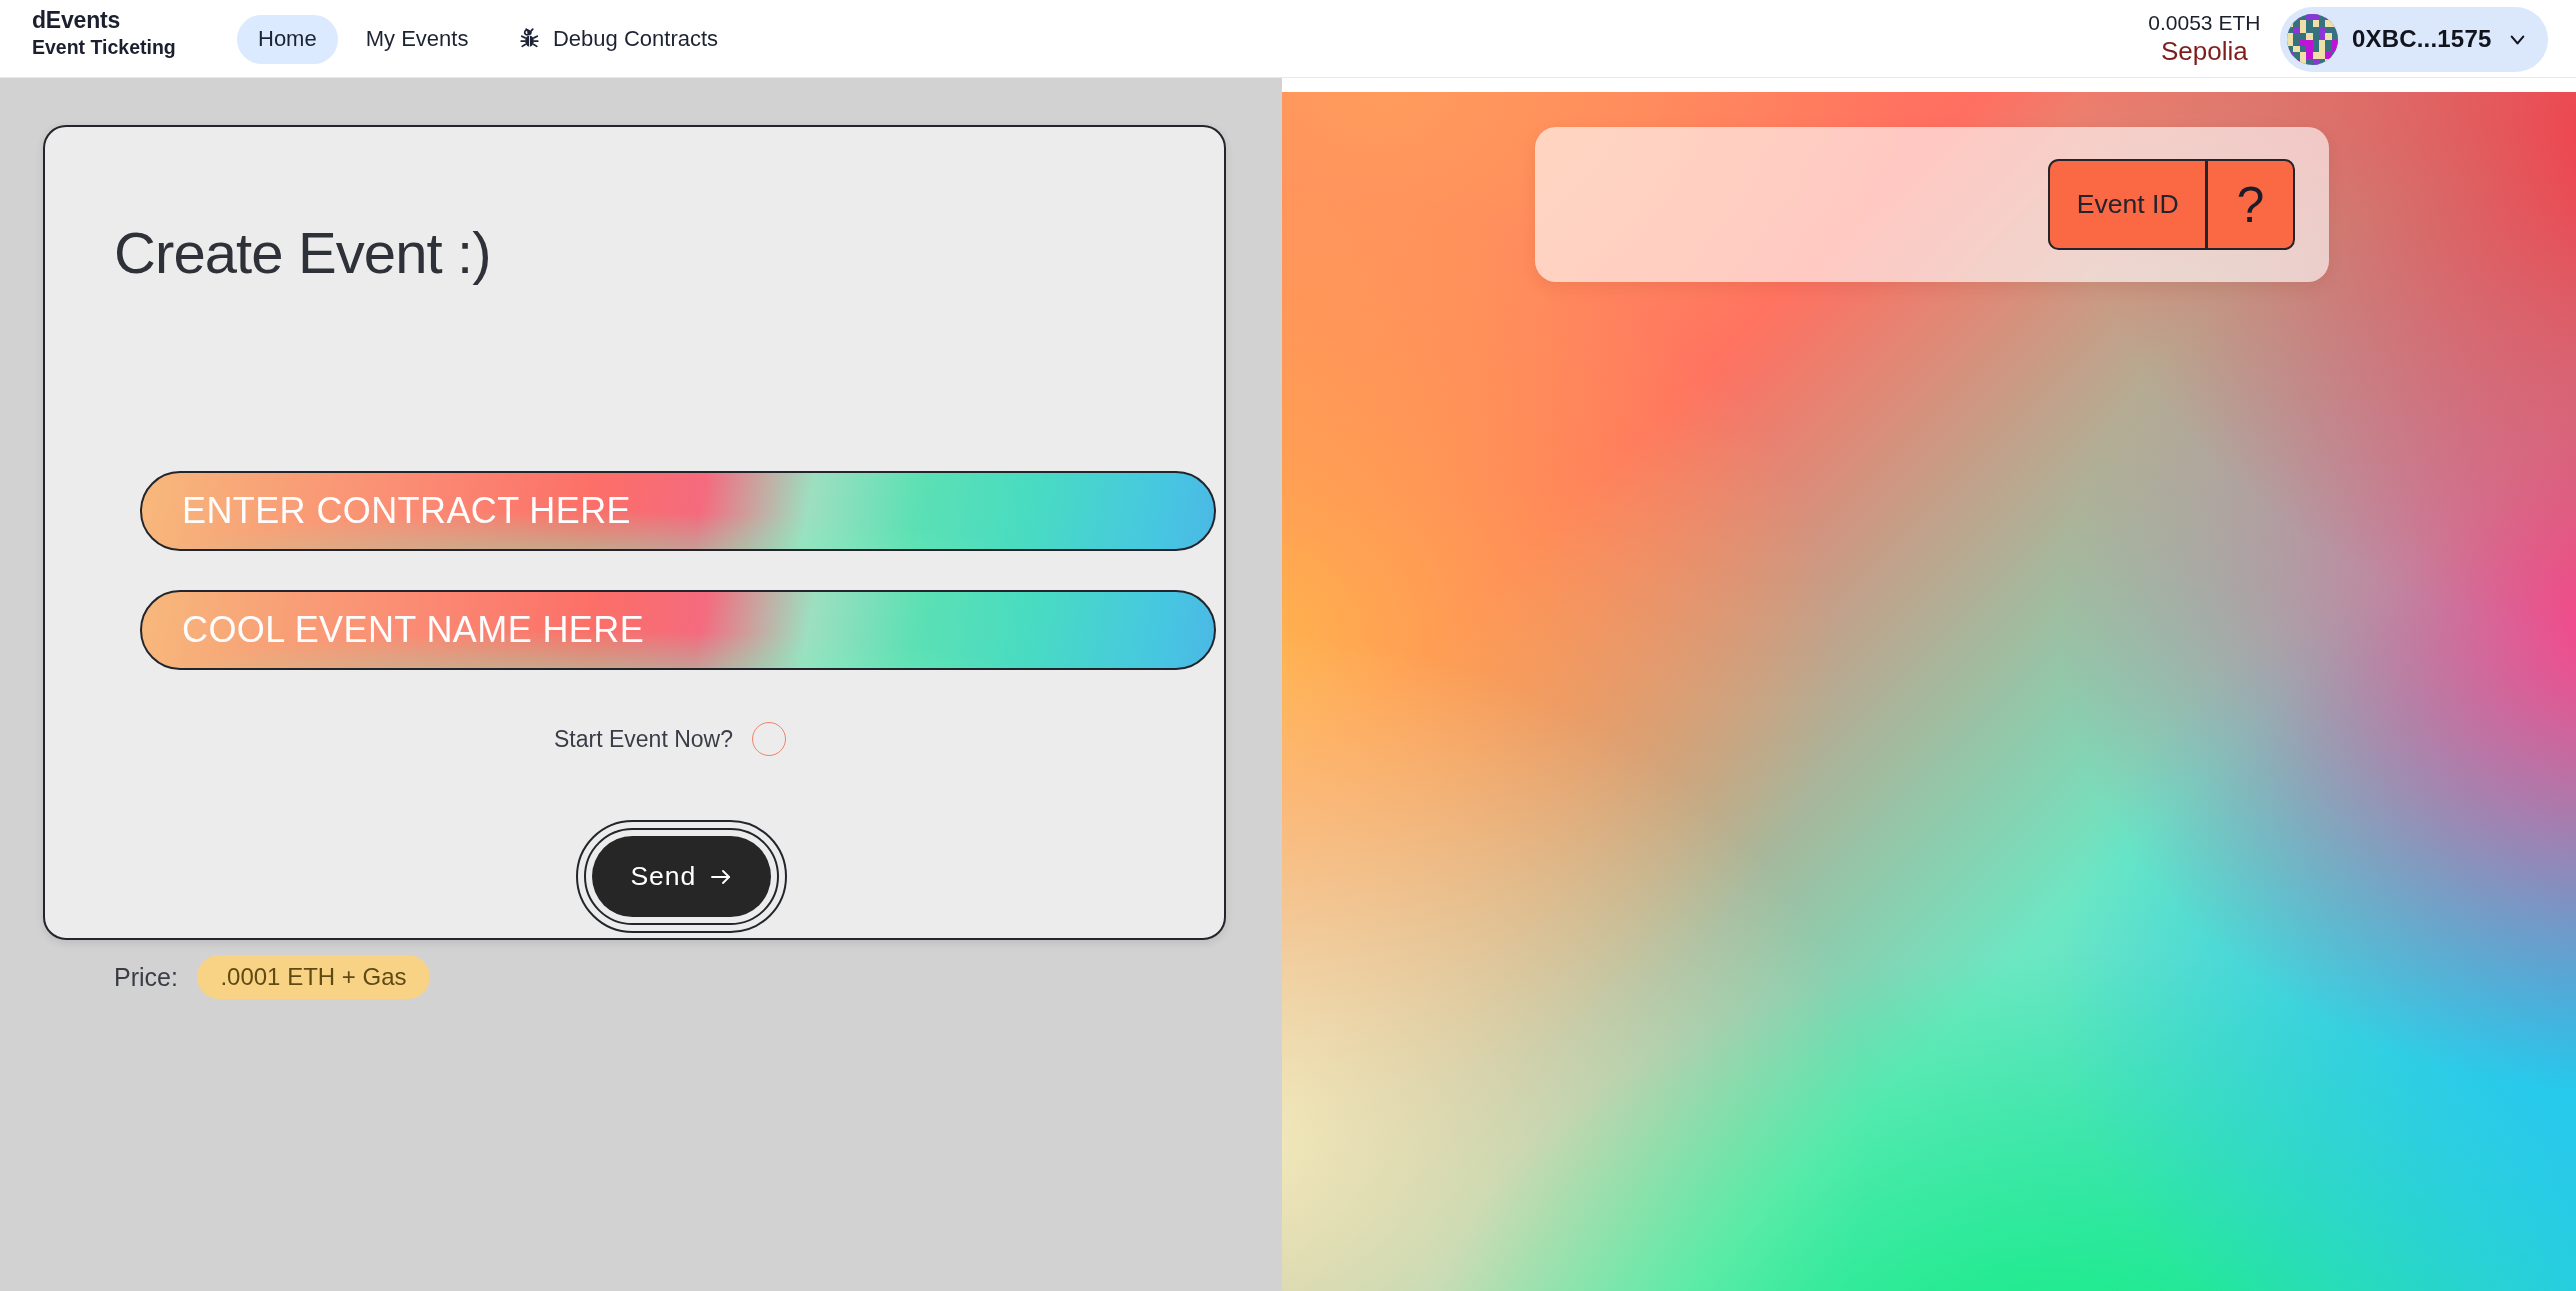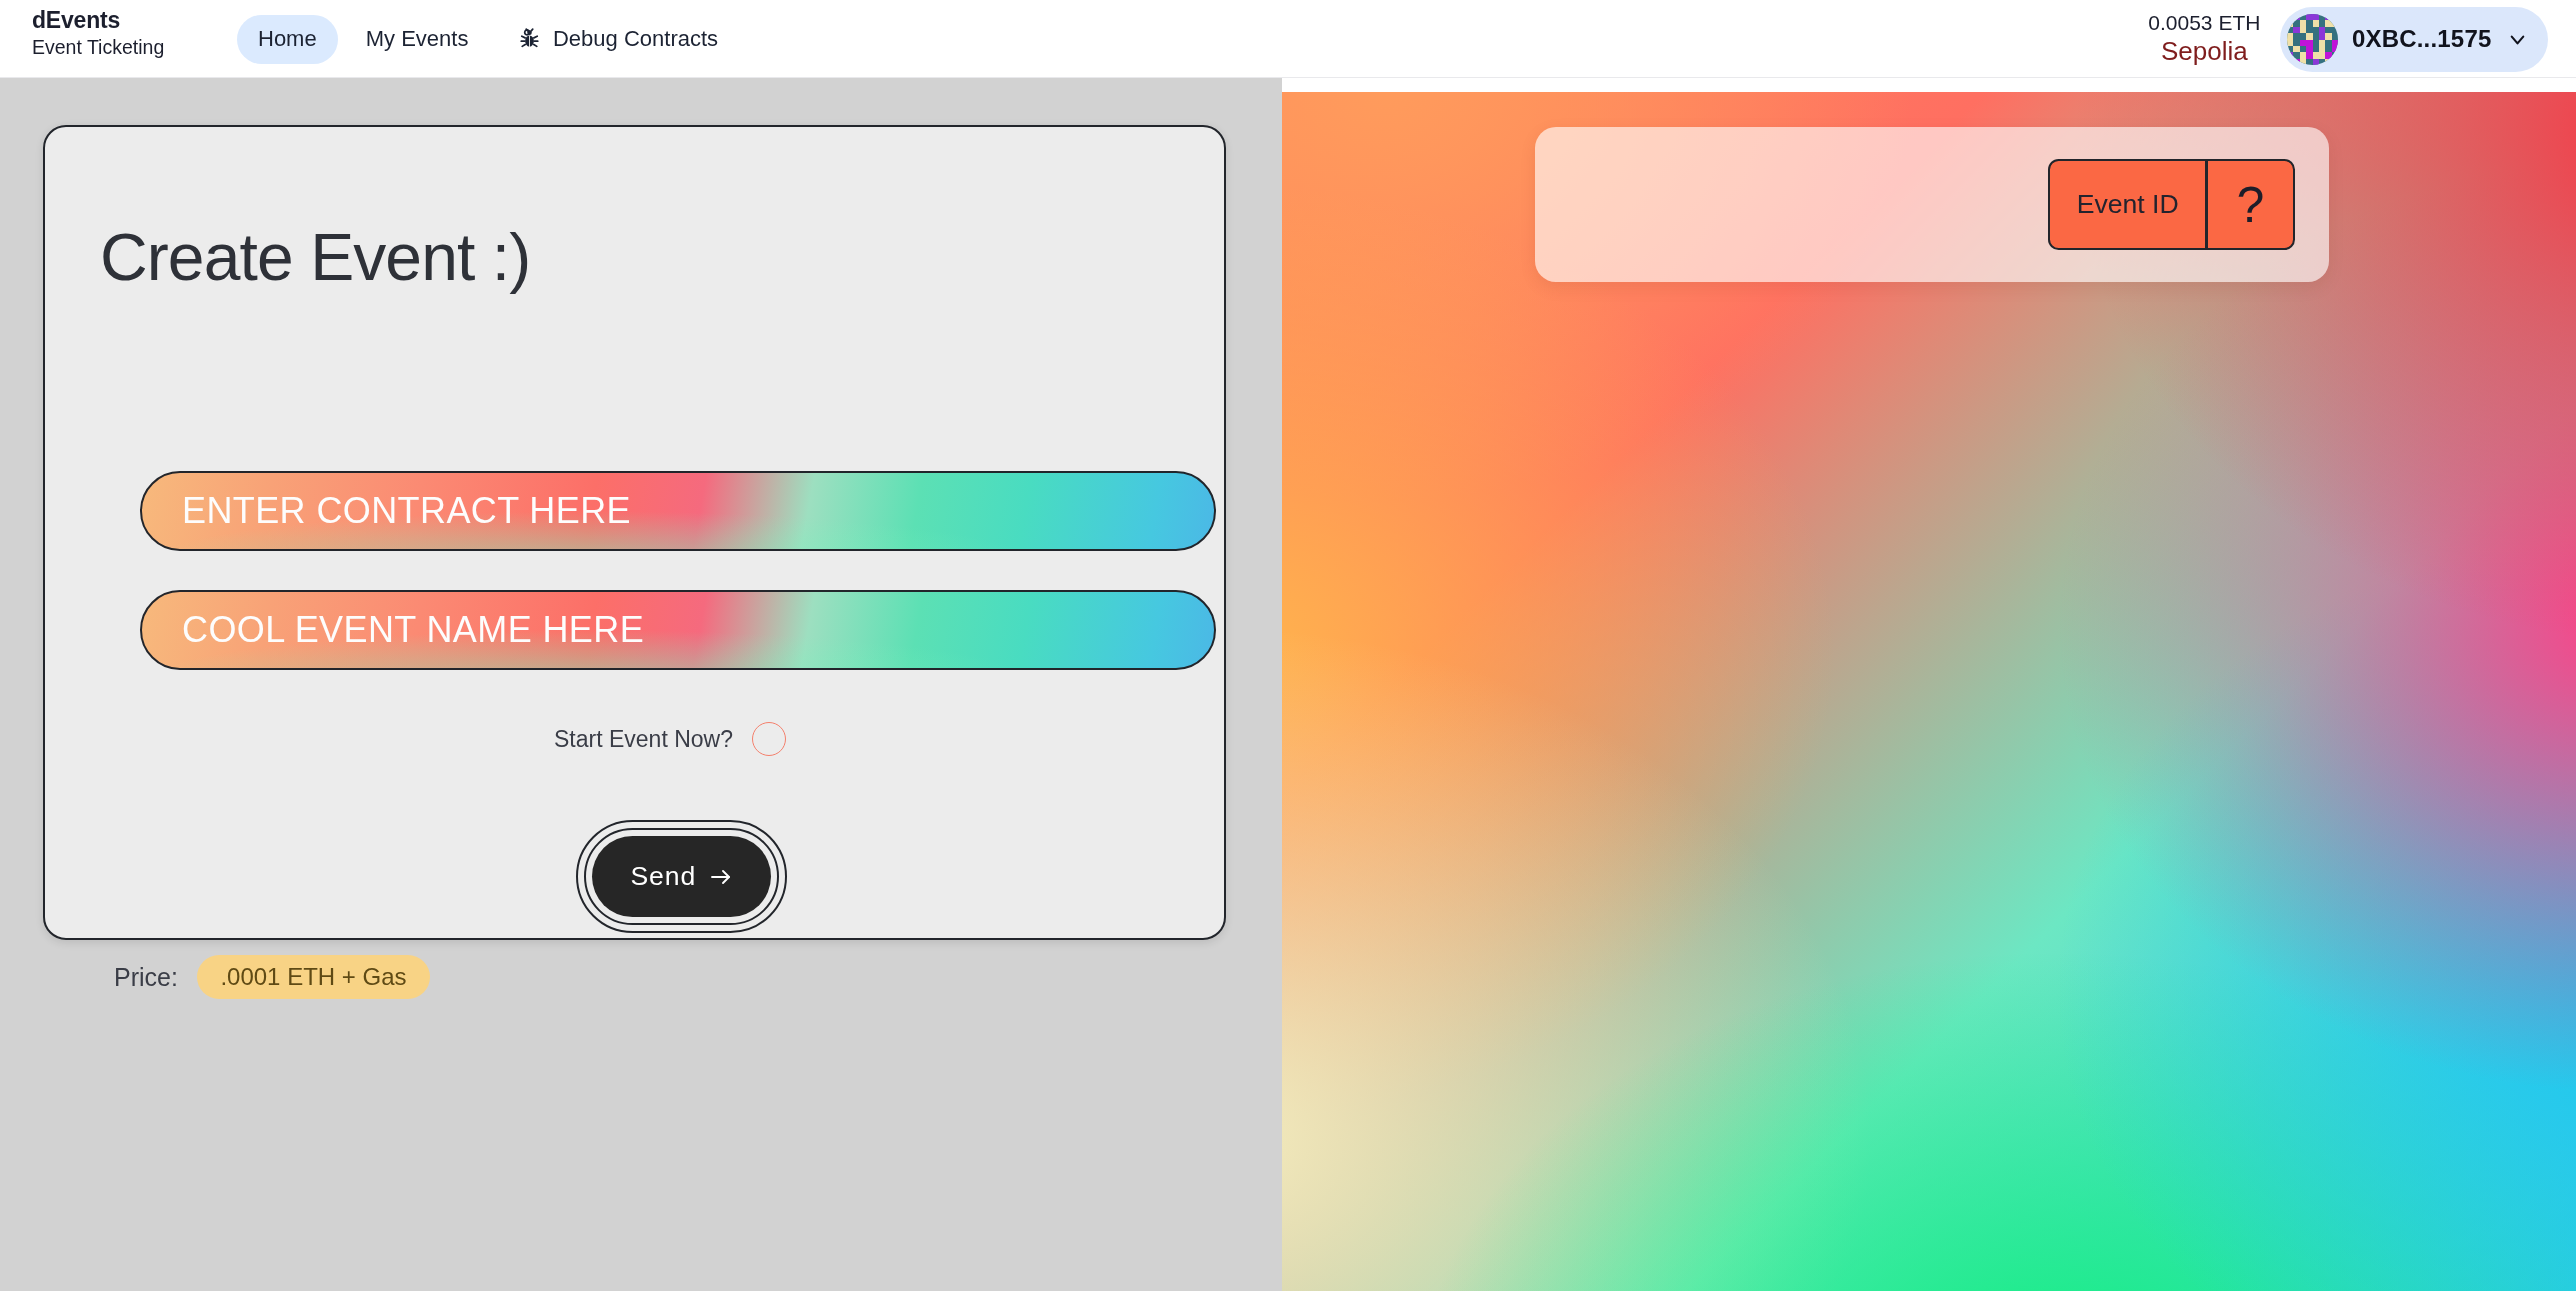--- a/index.html
+++ b/index.html
@@ -13,21 +13,21 @@
   
   .header{
     position:absolute; left:0; top:0; width:2576px; height:78px;
     background:#ffffff;
     border-bottom:0.9px solid #e9e9ec;
     display:flex; align-items:center;
     z-index:20;
   }
   .brand{ position:absolute; left:32px; top:7px; width:266px; }
   .brand-title{ font-size:23px; font-weight:bold; color:#1c1f2e; line-height:1.18; letter-spacing:-0.2px; }
-  .brand-sub{ font-size:19.5px; font-weight:400; color:#1c1f2e; line-height:1.2; margin-top:1.8px; }
+  .brand-sub{ font-size:19.5px; font-weight:700; color:#1c1f2e; line-height:1.2; margin-top:1.8px; }
 
   .nav{ position:absolute; left:237px; top:0; height:78px; display:flex; align-items:center; gap:7px; }
   .nav-item{
     display:flex; align-items:center; gap:10.6px;
     padding:11.5px 21px; border-radius:885px;
     font-size:22px; color:#1c2333; white-space:nowrap;
     cursor:pointer;
   }
   .nav-item.active{ background:#dbeafe;justify-content:flex-end; }
 
@@ -69,22 +69,22 @@
 
   
   .create-card{
     position:absolute; left:43px; top:47px; width:1183px; height:815px;
     background:#ececec;
     border:2.7px solid #22252b;
     border-radius:23px;
     box-shadow:0 2.7px 8.9px rgba(0,0,0,0.10);
   }
   .create-title{
-    position:absolute; left:55px; top:97px;
-    font-size:66px; font-weight:400; color:#2e3138; letter-spacing:-0.9px;
+    position:absolute; left:69px; top:97px;
+    font-size:58px; font-weight:400; color:#2e3138; letter-spacing:-0.9px;
     line-height:1;
   }
 
   .gfield{
     position:absolute; left:95px; width:1076px; height:80px;
     border:2.7px solid #22252b; border-radius:885px;
     display:flex; align-items:center;
     background:linear-gradient(100deg,
       #f7b97c 0%, #f8a277 12%, #fb8a73 26%, #fc6f68 42%,
       #f56a7e 52%, #9ddfc0 62%, #5ce0b4 72%, #49dcc1 82%, #46c8e0 94%, #4bb8e6 100%);

